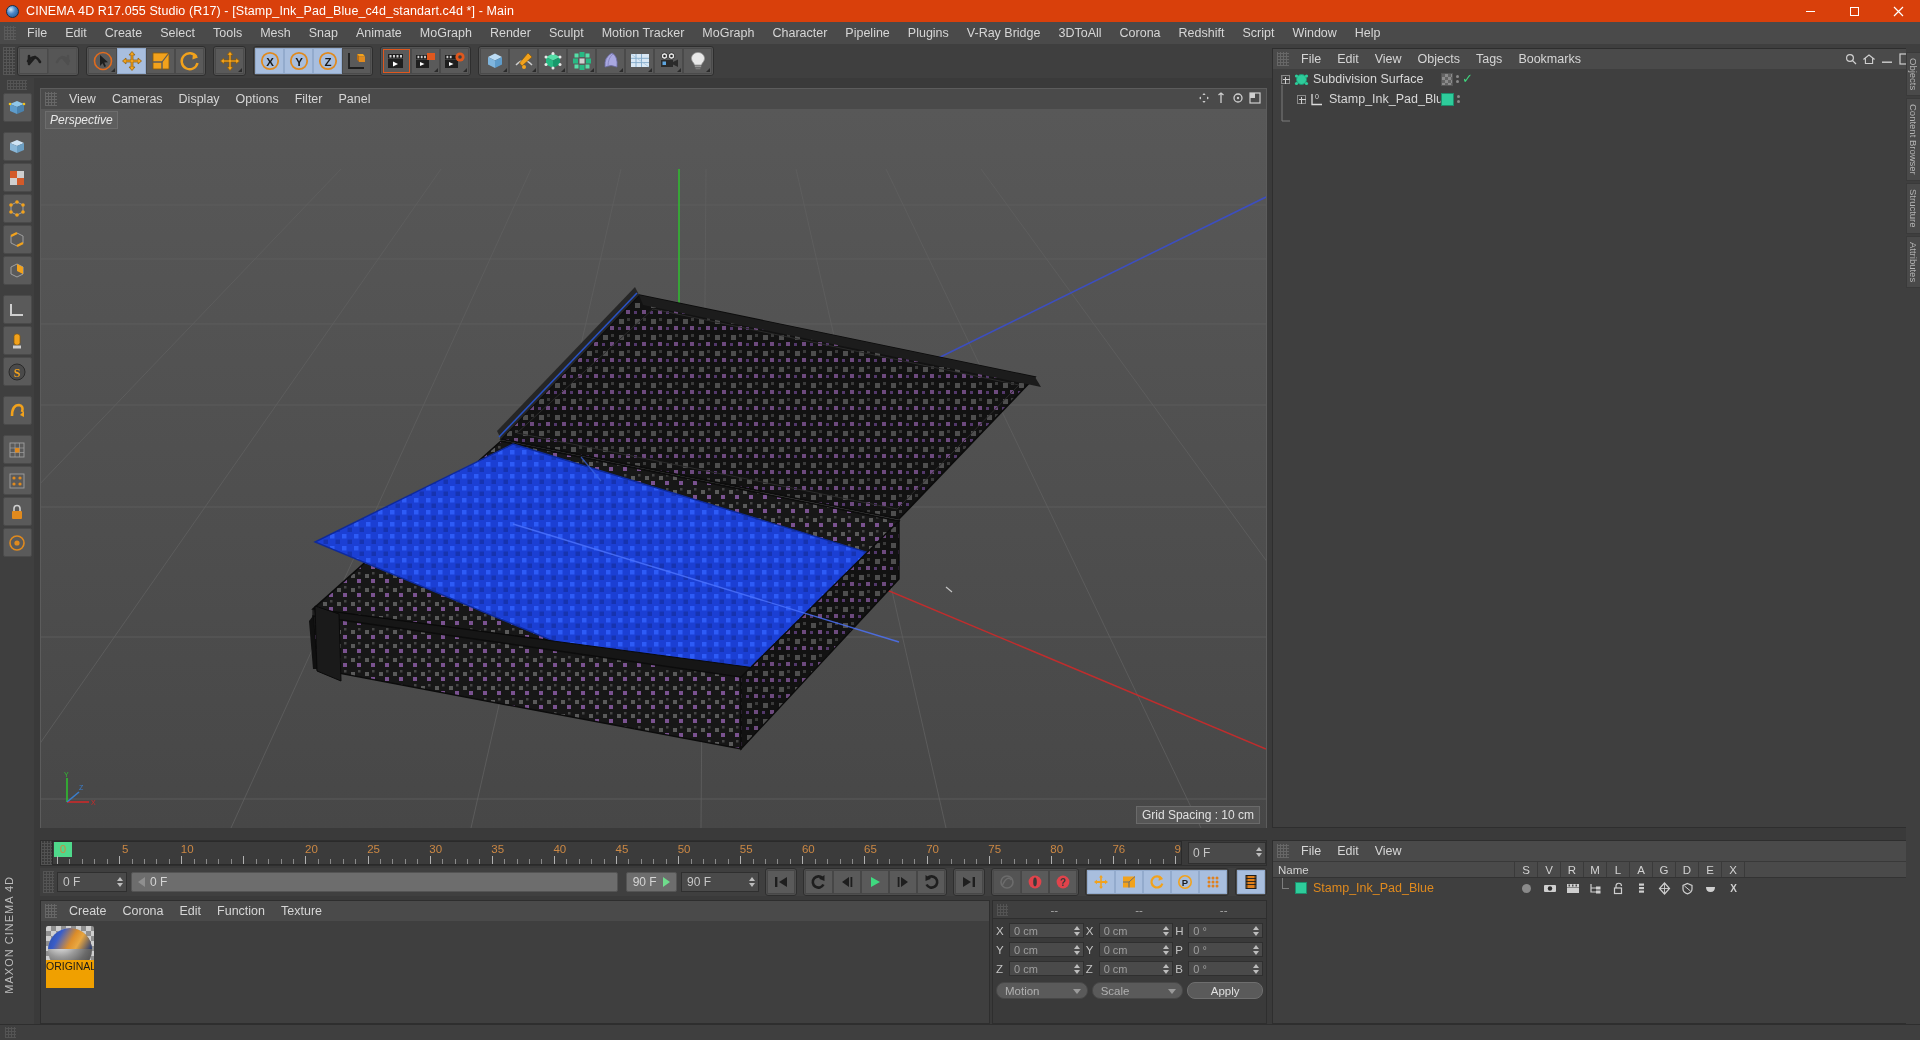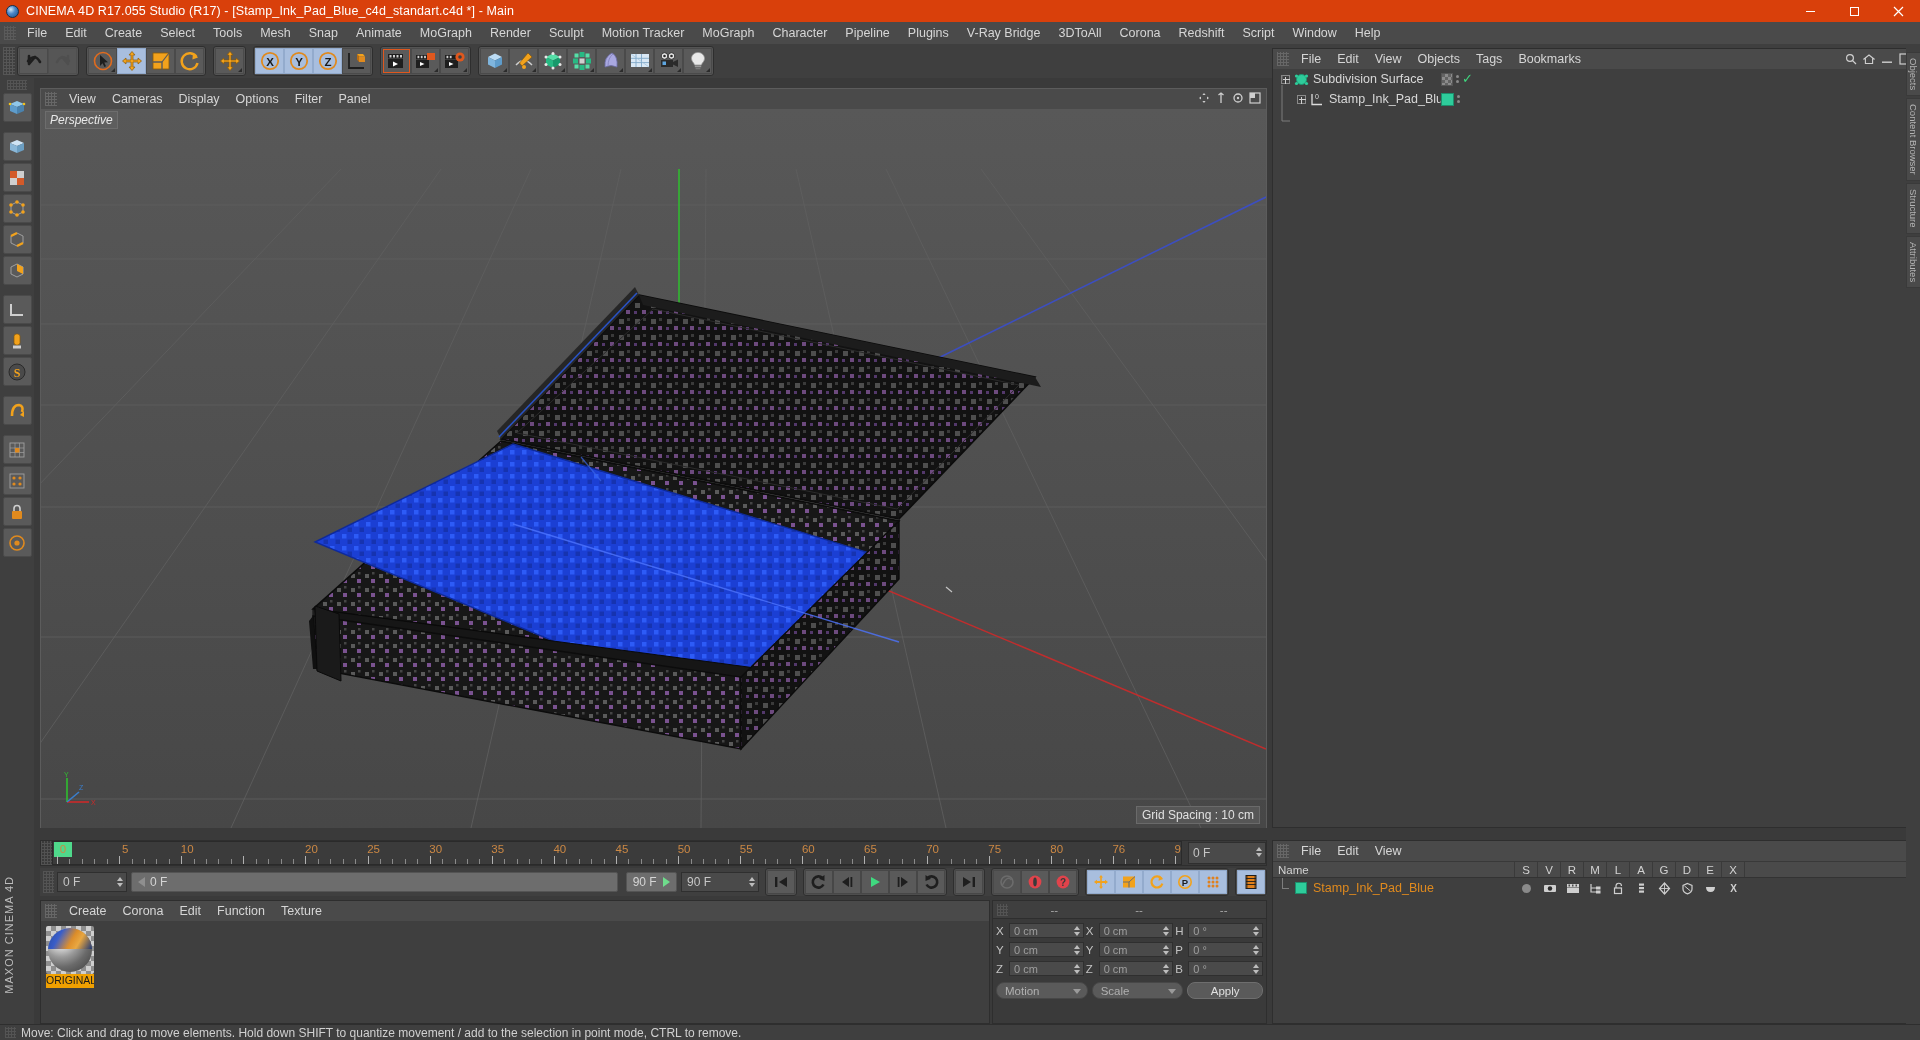--- a/index.html
+++ b/index.html
@@ -149,21 +149,21 @@
                      linear-gradient(45deg,#8e8e8e 25%,transparent 25%,transparent 75%,#8e8e8e 75%);
     background-size:10px 10px;background-position:0 0,5px 5px;background-color:#cfcfcf;
     position:relative;overflow:hidden;}
   .mat-ball{position:absolute;left:2px;top:2px;width:44px;height:44px;border-radius:50%;
     background:
       radial-gradient(circle at 30% 25%, #ffffff 0%, #dcdcdc 18%, #9a9a9a 40%, #6a6a6a 62%, #3b3b3b 100%);
     overflow:hidden;}
   .mat-ball .topband{position:absolute;left:0;top:0;width:100%;height:48%;
     background:linear-gradient(120deg,#1c3f96 0%, #2a52c8 28%, #e08a1e 55%, #f0a93a 70%, #163277 100%);
     opacity:.92;}
-  .mat-name{position:absolute;left:0;bottom:0;width:48px;height:14px;background:#f0a000;
+  .mat-name{position:absolute;left:0;bottom:0;width:48px;height:28px;background:#f0a000;
     color:#1a1a1a;font-size:10.5px;line-height:13px;text-align:center;overflow:hidden;white-space:nowrap;}
 
   
   .coord{position:absolute;left:992px;top:900px;width:275px;height:124px;background:#3a3a3a;
     border:1px solid #2e2e2e;}
   .co-head{height:18px;display:flex;align-items:center;background:#3f3f3f;
     border-bottom:1px solid #2e2e2e;font-size:11.5px;color:#a8a8a8;}
   .co-grip{width:11px;height:12px;margin:0 4px;
     background-image:repeating-linear-gradient(0deg,#6a6a6a 0 1px,transparent 1px 3px),
                      repeating-linear-gradient(90deg,#6a6a6a 0 1px,transparent 1px 3px);
@@ -1362,16 +1362,15 @@
 
   <div class="edgetabs">
     <div class="etab">Objects</div>
     <div class="etab">Content Browser</div>
     <div class="etab">Structure</div>
     <div class="etab">Attributes</div>
   </div>
 
   <div class="statusbar">
     <div class="sb-grip"></div>
-    <div class="sb-text">Move: Click and drag to move elements. Hold down SHIFT to quantize movement / add to the selection in point mode, CTRL to remove.</div>
   </div>
 
 </div>
 
 </body></html>

